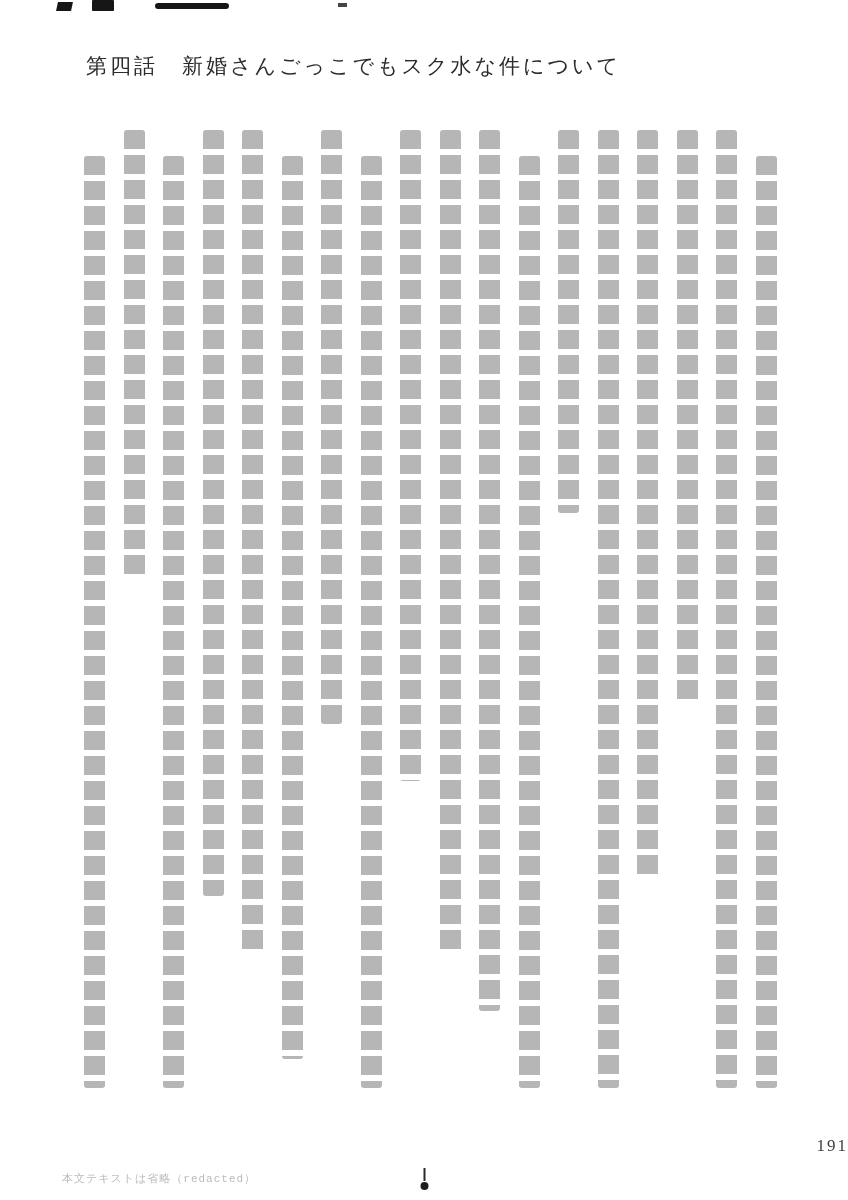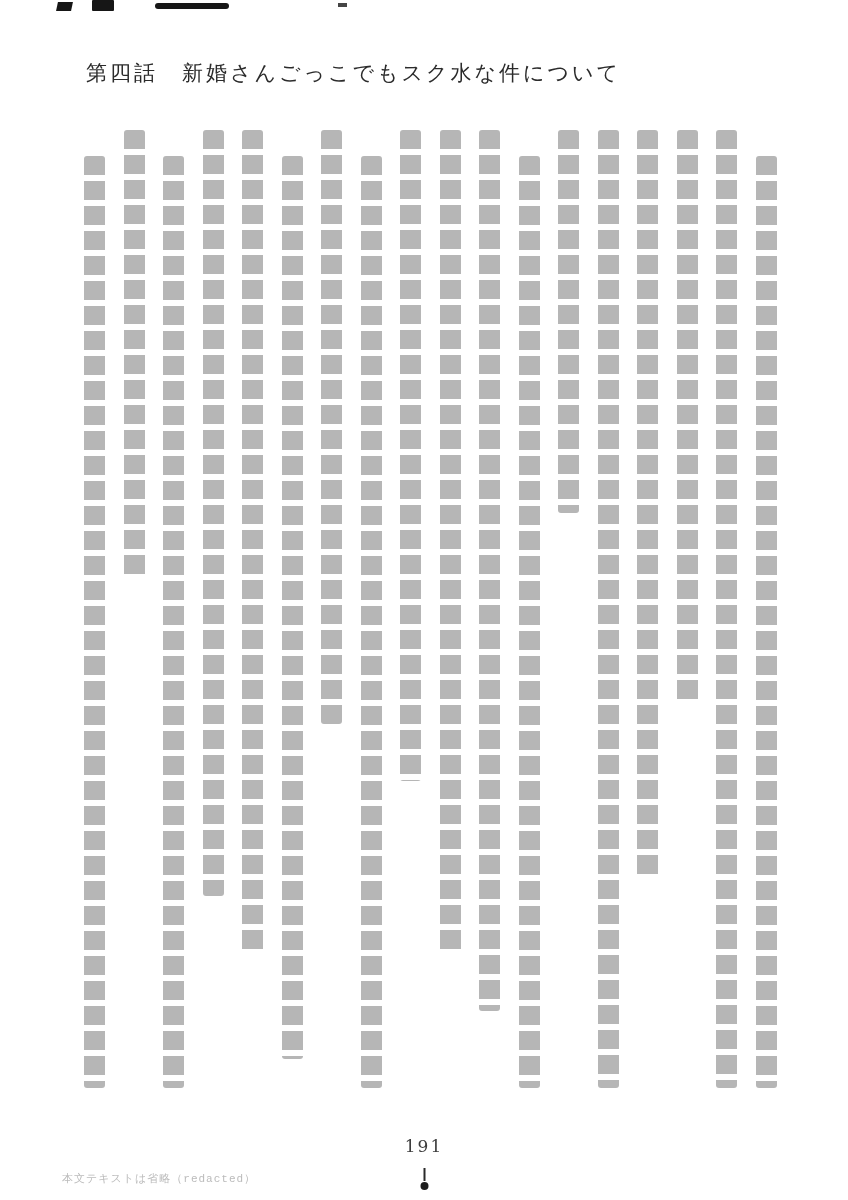--- a/index.html
+++ b/index.html
@@ -22,21 +22,20 @@
 
   
   .chapter-header {
     position: absolute;
     top: 52px;
     left: 86px;
     font-size: 21px;
     letter-spacing: 3px;
     color: #2b2b2b;
     white-space: nowrap;
-    margin-top: 7px;
   }
 
   
   .body-area {
     position: absolute;
     top: 130px;
     left: 62px;
     right: 62px;
     height: 958px;
     display: flex;
@@ -69,24 +68,25 @@
     font-family: Liberation Mono, monospace;
     letter-spacing: 1px;
   }
 
   
   .page-number {
     position: absolute;
     top: 1136px;
     left: 0;
     width: 100%;
-    text-align: center;
+    text-align: right;
     font-size: 17px;
     letter-spacing: 2px;
     color: #3d3d3d;
+    font-family: Liberation Serif, serif;
   }
   .footer-ornament {
     position: absolute;
     top: 1168px;
     left: 50%;
     transform: translateX(-50%);
     width: 9px;
     height: 24px;
     display: flex;
     flex-direction: column;

